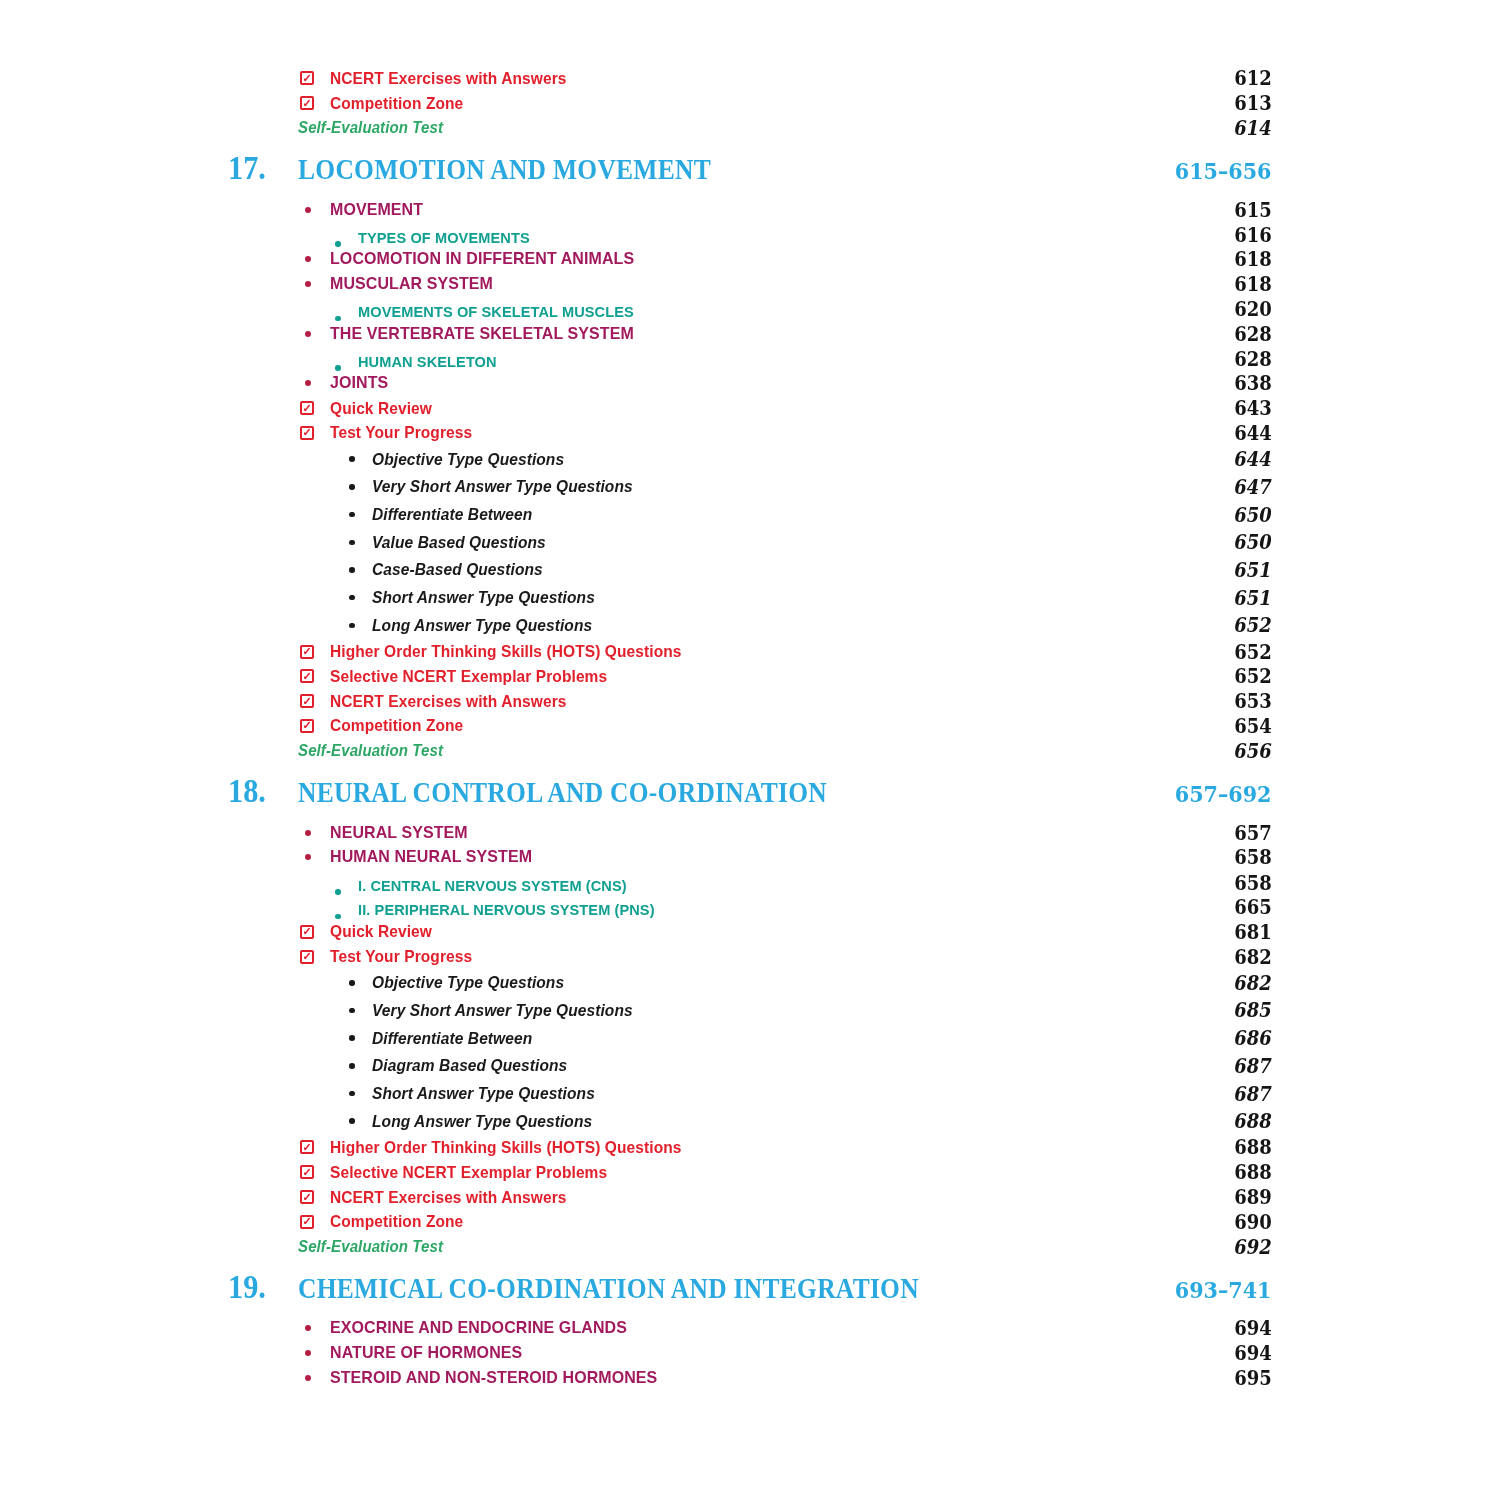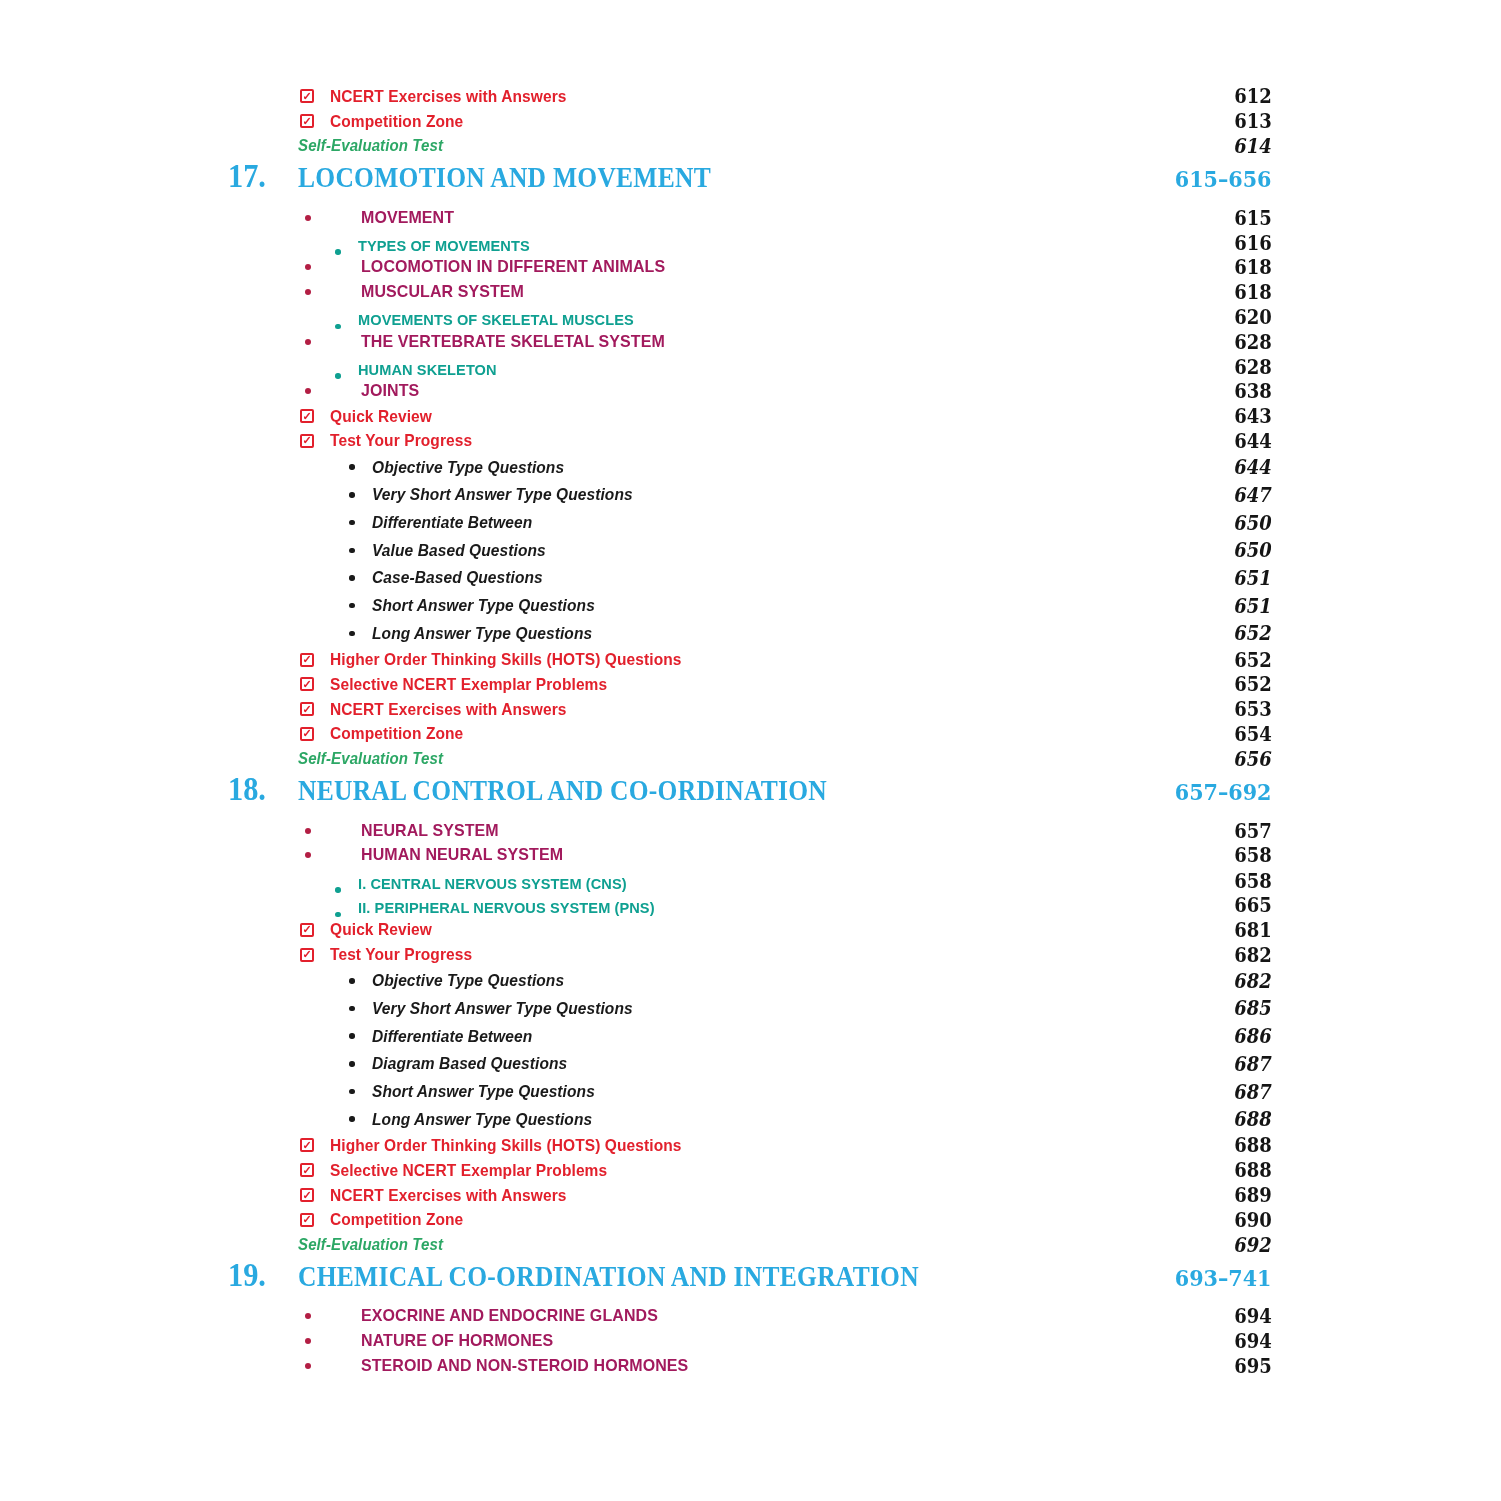--- a/index.html
+++ b/index.html
@@ -5,21 +5,21 @@
   * { margin:0; padding:0; box-sizing:border-box; }
   html,body { background:#ffffff; }
   body {
     width:1501px; height:1501px; overflow:hidden;
     font-family:"Liberation Sans", sans-serif;
   }
   .toc-wrap {
     position:relative;
     margin-left:230px;
     width:1042px;
-    padding-top:84px;
+    padding-top:66px;
   }
   
   .row {
     display:flex;
     align-items:center;
     height:24.8px;
   }
   .row .marker {
     display:inline-flex;
     align-items:center;
@@ -37,21 +37,21 @@
     font-family:"DejaVu Serif", serif;
     font-weight:700;
     font-size:20px;
     color:#151515;
     transform:scaleX(0.9);
     transform-origin:100% 50%;
     white-space:nowrap;
   }
   
   .t-checkbox   { padding-left:70px; }
-  .t-topic      { padding-left:75px;gap:31px; }
+  .t-topic      { padding-left:75px; }
   .t-subtopic   { padding-left:105px;align-items:flex-end; }
   .t-question   { padding-left:119px; height:27.7px;font-style:italic; }
   .t-self_eval  { padding-left:68px;font-style:italic; }
   
   .t-checkbox .marker  { width:30px; }
   .t-topic .marker     { width:25px; }
   .t-subtopic .marker  { width:23px; }
   .t-question .marker  { width:23px; }
   
   .cb {
@@ -70,21 +70,21 @@
   .t-subtopic .dot { width:5.5px; height:5.5px; background:#0fa091; }
   .t-question .dot { width:5.5px; height:5.5px; background:#1a1a1a; }
   
   .t-topic .label     { color:#a21a5d; font-size:17px; }
   .t-subtopic .label  { color:#0fa091; font-size:15.5px; }
   .t-checkbox .label  { color:#e2202c; font-size:16.5px; }
   .t-question .label  { color:#1a1a1a; font-size:16.5px; }
   .t-self_eval .label { color:#2ca765; font-size:16px; }
   .label i { font-style:italic; }
   
-  .chapter { }
+  .chapter { margin-top:10px; }
   .ch-head {
     display:flex;
     align-items:baseline;
     height:42px;
     margin-bottom:5px;
   }
   .ch-num {
     flex:0 0 70px;
     margin-left:-2px;
     font-family:"Liberation Serif", serif;

